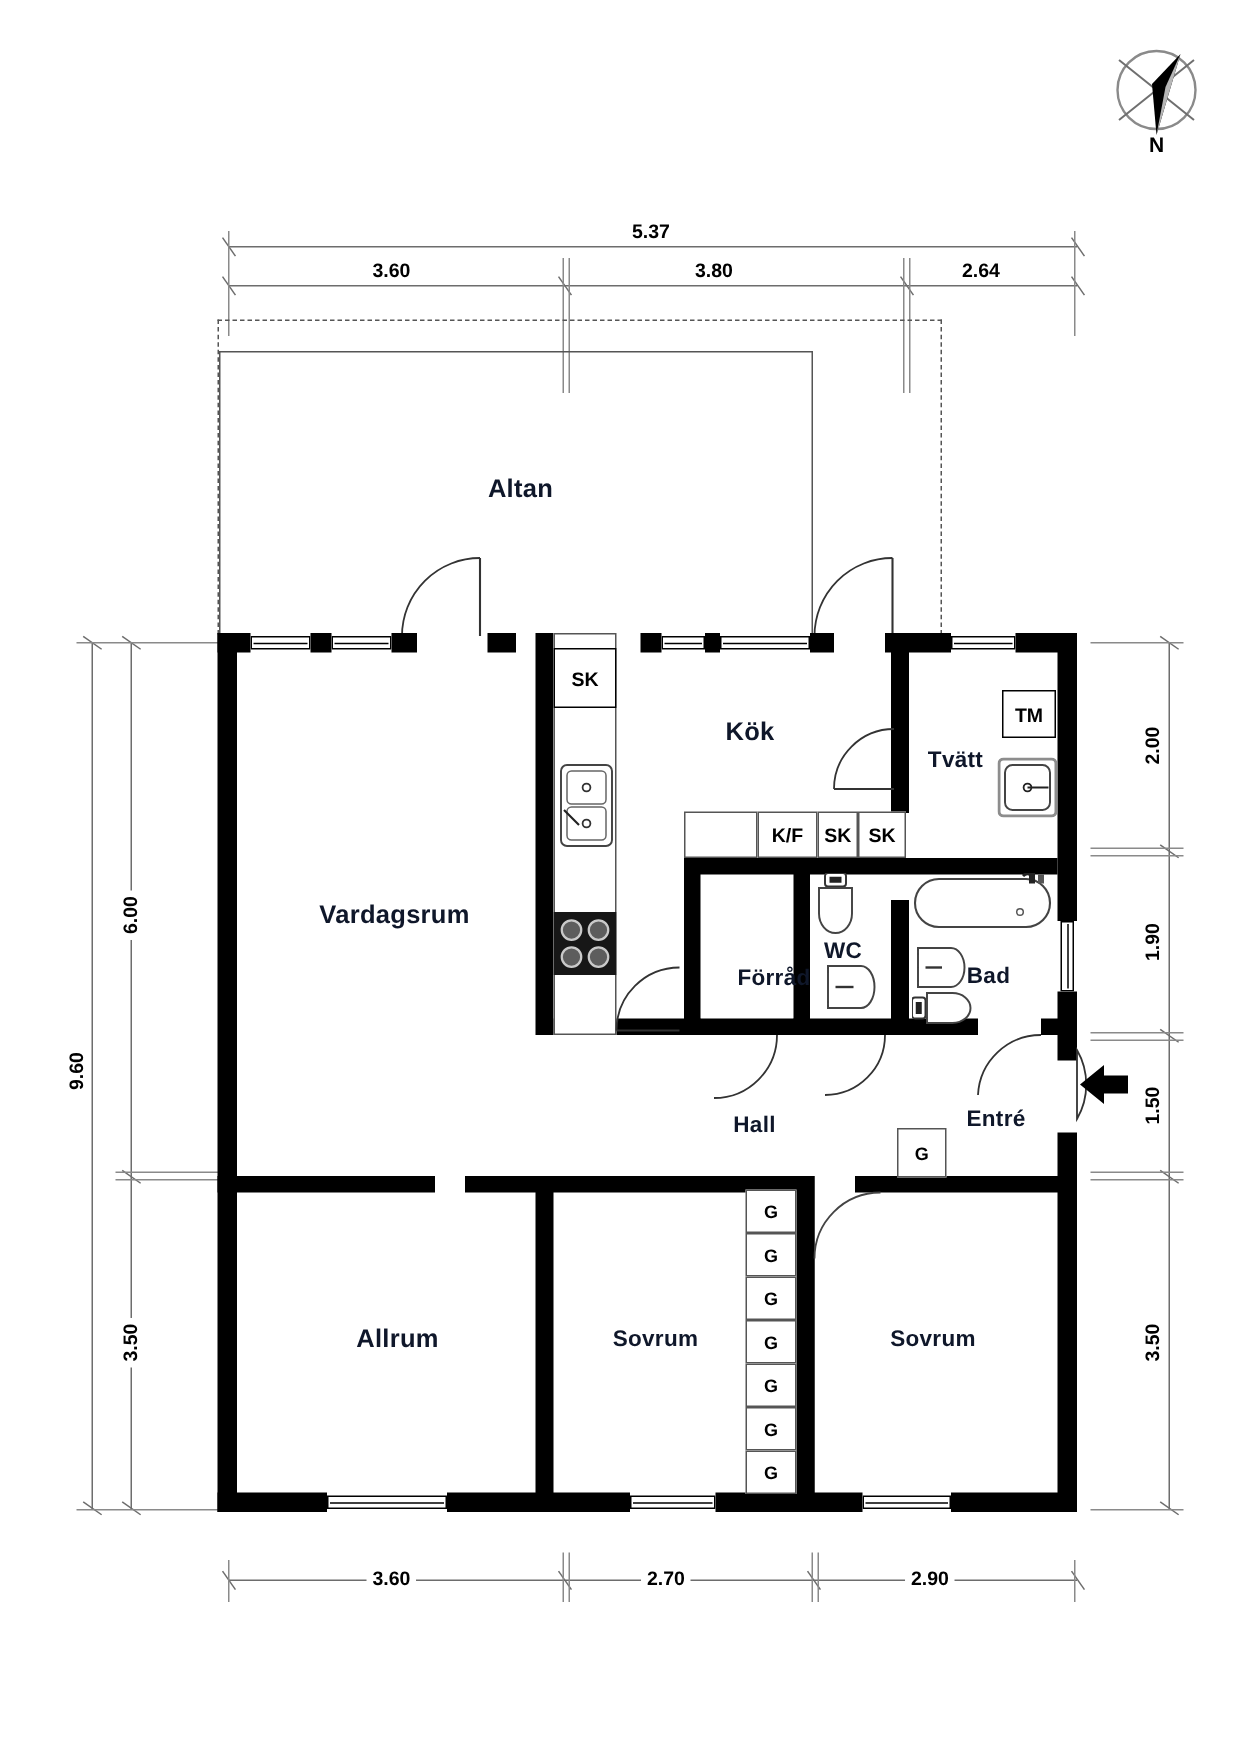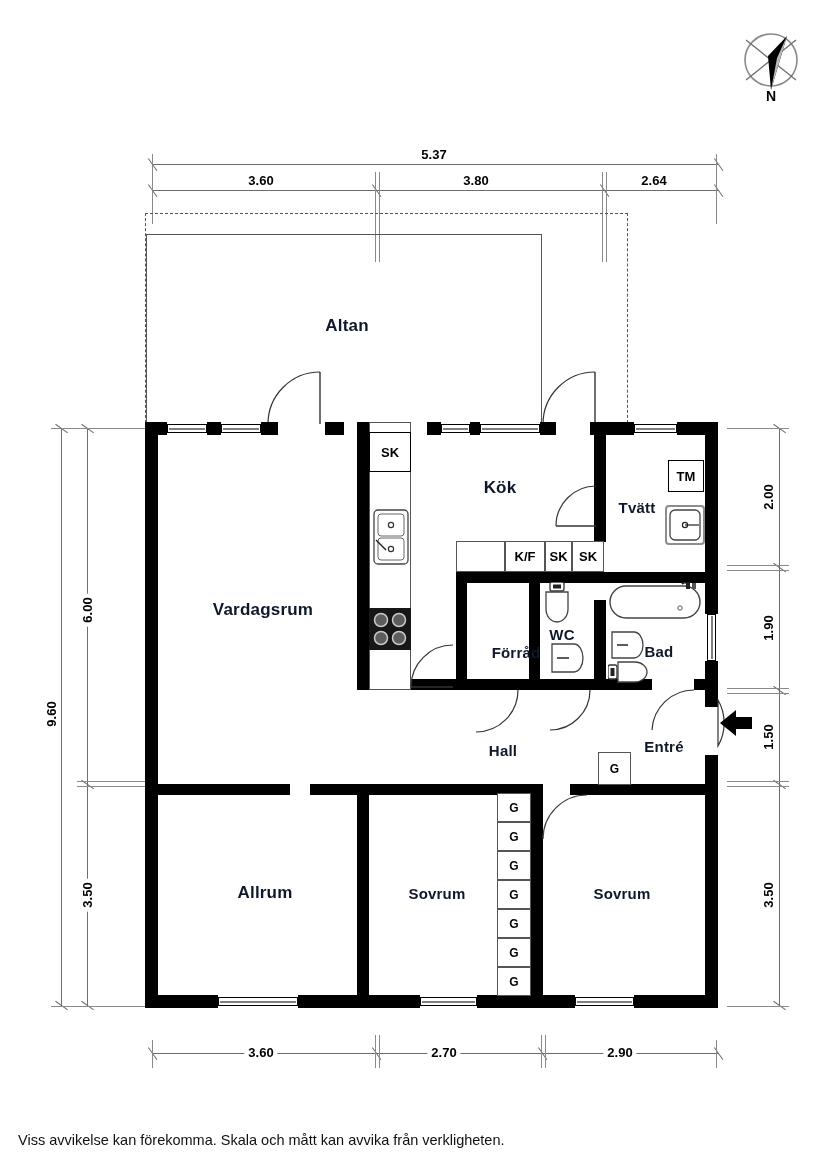--- a/index.html
+++ b/index.html
@@ -386,15 +386,14 @@
   <div class="rlabel r15" style="left:637px;top:507px;">Tvätt</div>
   <div class="rlabel r15" style="left:496px;top:652px;margin-left:20px;">Förråd</div>
   <div class="rlabel r15" style="left:562px;top:634px;text-align:right;">WC</div>
   <div class="rlabel r15" style="left:659px;top:651px;">Bad</div>
   <div class="rlabel r15" style="left:503px;top:750px;">Hall</div>
   <div class="rlabel r15" style="left:664px;top:746px;">Entré</div>
   <div class="rlabel r18" style="left:265px;top:893px;">Allrum</div>
   <div class="rlabel r15" style="left:437px;top:893px;">Sovrum</div>
   <div class="rlabel r15" style="left:622px;top:893px;">Sovrum</div>
 
-  <div id="caption">Viss avvikelse kan förekomma. Skala och mått kan avvika från verkligheten.</div>
 
 </div>
 
 </body></html>

